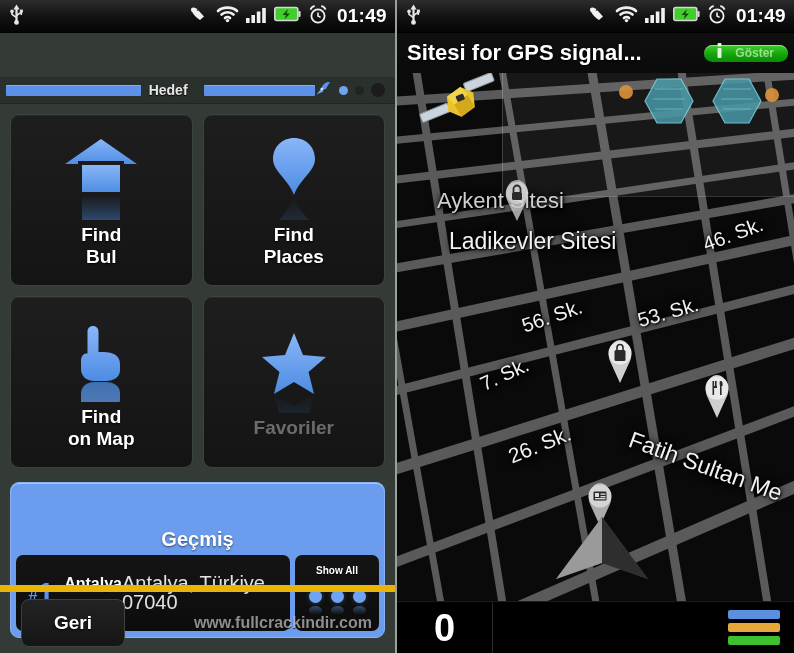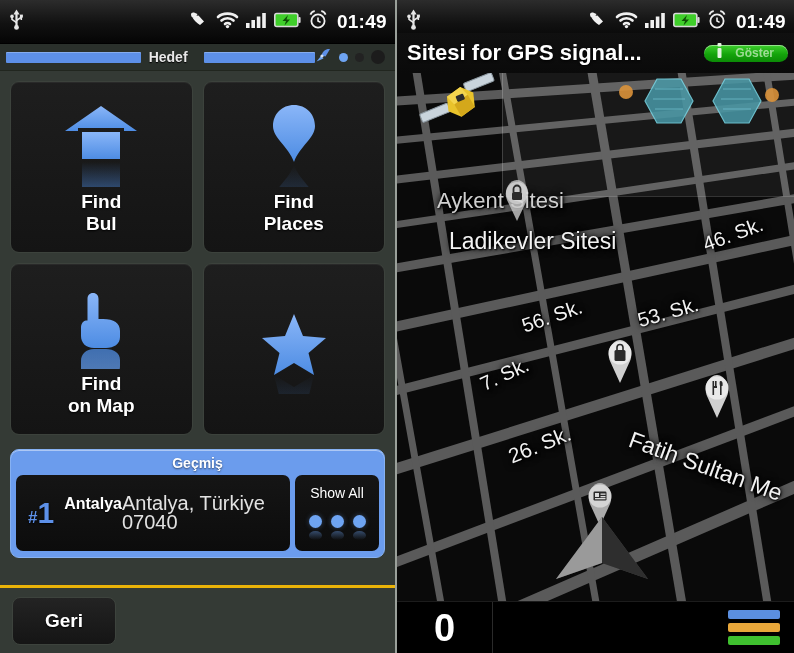--- a/index.html
+++ b/index.html
@@ -10,39 +10,40 @@
   }
   .screen { position:relative; width:794px; height:653px; display:flex; }
 
   
   .panel { position:relative; height:653px; overflow:hidden; }
   .panel-left  { width:397px; background:#343a35; border-right:2px solid #9aa09a; }
   .panel-right { width:397px; background:#050505; }
 
   
   .statusbar {
-    position:relative; height:44px; width:100%;
+    position:relative; height:33px; width:100%;
     background:linear-gradient(180deg,#2c2c2c 0%,#111 55%,#050505 100%);
     display:flex; align-items:center; padding:0 8px;
     border-bottom:1px solid #000;
   }
   .sb-left { display:flex; align-items:center; gap:6px; }
   .sb-right { margin-left:auto; display:flex; align-items:center; gap:7px; }
   .sb-ico { display:block; }
   .sb-time {
     color:#fff; font-size:19px; font-weight:bold; letter-spacing:0.3px;
     font-family:"Liberation Sans", sans-serif; padding-left:2px;
   }
 
   
   .titlestrip {
     position:relative; height:27px; width:100%;
     background:#2a302b;
     display:flex; align-items:center;
     border-bottom:1px solid #21261f;
+    margin-top:44px;
   }
   .bar-seg { height:11px; background:#5d90e8; border-radius:1px;
              box-shadow:inset 0 1px 0 rgba(255,255,255,.25); }
   .bar-a { width:145px; margin-left:6px; }
   .bar-b { width:120px; margin-left:8px; }
   .strip-title {
     color:#e8e8e8; font-size:14px; font-weight:bold; padding:0 8px;
     text-shadow:0 1px 1px #000; white-space:nowrap;
   }
   .strip-dots { display:flex; align-items:center; gap:7px; margin-left:auto; margin-right:10px; }
@@ -72,57 +73,57 @@
   .tile-lbl.disabled { color:#6c6c6c; text-shadow:none; }
 
   
   .history {
     margin:4px 10px 0 10px;
     background:#6b9ced; border:1px solid #86b1f2; border-radius:9px;
     padding:3px 5px 6px 5px;
     box-shadow:inset 0 1px 0 rgba(255,255,255,.45);
   }
   .history-title {
-    text-align:center; color:#ffffff; font-size:14px; font-weight:bold;
-    text-shadow:0 1px 2px rgba(0,0,0,.55); padding:2px 0 4px 0;
+    text-align:center; color:#ffffff; font-size:20px; font-weight:bold;
+    text-shadow:0 1px 2px rgba(0,0,0,.55); padding:2px 0 4px 0;margin-top:40px;
   }
   .history-body { display:flex; gap:5px; }
   .hist-item {
     flex:1; background:linear-gradient(180deg,#151515 0%,#0c0c0c 100%);
     border-radius:7px; display:flex; align-items:center; gap:10px;
     padding:9px 12px; min-height:76px;
   }
   .hist-rank { display:flex; align-items:baseline; color:#5d90e8;
                text-shadow:0 1px 2px #000; }
   .hist-hash { font-size:17px; font-weight:bold; }
   .hist-num  { font-size:30px; font-weight:bold; line-height:30px; }
   .hist-text { display:flex; }
   .hist-name { color:#fff; font-size:16px; font-weight:bold; line-height:19px;
                text-shadow:0 1px 1px #000; }
   .hist-addr { color:#e2e2e2; font-size:20px; line-height:19px; }
   .showall {
     width:84px; background:linear-gradient(180deg,#151515 0%,#0c0c0c 100%);
     border-radius:7px; display:flex; flex-direction:column;
     align-items:center; justify-content:flex-start; padding-top:10px; gap:14px;
   }
-  .showall-lbl { color:#fff; font-size:14px; font-weight:normal; text-shadow:0 1px 1px #000;text-align:right; }
+  .showall-lbl { color:#fff; font-size:10px; font-weight:bold; text-shadow:0 1px 1px #000;text-align:right; }
   .showall-dots { display:flex; gap:9px; }
   .sa-dot { width:13px; height:13px; border-radius:50%; background:#6ea4f2;
             position:relative; box-shadow:0 0 5px rgba(110,164,242,.35); }
   .sa-dot::after {
     content:""; position:absolute; top:16px; left:0; width:13px; height:9px;
     border-radius:50%;
     background:linear-gradient(180deg,rgba(110,164,242,.40),rgba(110,164,242,0));
   }
 
   
   .footer-left {
     position:absolute; bottom:0; left:0; width:100%; height:68px;
-    display:flex; align-items:center; padding:0 12px;
-    border-top:3px solid #eab308;
+    display:flex; align-items:center; padding:0 21px;
+    border-top:7px solid #eab308;
   }
   .btn-geri {
     background:linear-gradient(180deg,#232323 0%,#151515 100%);
     border:1px solid #3d433d; border-radius:8px;
     color:#fff; font-size:19px; font-weight:bold; text-shadow:0 1px 2px #000;
     padding:12px 32px;
   }
   .watermark {
     margin-left:auto; color:#b9b9b9; font-size:16px; font-weight:bold;
     opacity:.75; text-shadow:0 1px 1px #000; padding-right:2px;
@@ -346,20 +347,21 @@
                 <stop offset="0" stop-color="#4d8ce3" stop-opacity=".36"></stop>
                 <stop offset="1" stop-color="#4d8ce3" stop-opacity="0"></stop>
               </linearGradient>
             </defs>
             <path d="M39 6 L48 28 L71 30 L53.5 45 L59 67 L39 55 L19 67 L24.5 45 L7 30 L30 28 Z" fill="url(#sg)"></path>
             <g transform="translate(0,134) scale(1,-1)">
               <path d="M39 6 L48 28 L71 30 L53.5 45 L59 67 L39 55 L19 67 L24.5 45 L7 30 L30 28 Z" fill="url(#srf)"></path>
             </g>
           </svg>
         </div>
+        <div class="tile-lbl disabled">Favoriler</div>
       </div>
     </div>
 
     <div class="history">
       <div class="history-title">Geçmiş</div>
       <div class="history-body">
         <div class="hist-item">
           <div class="hist-rank">
             <span class="hist-hash">#</span>
             <span class="hist-num">1</span>
@@ -375,20 +377,21 @@
             <i class="sa-dot"></i>
               <i class="sa-dot"></i>
               <i class="sa-dot"></i>
           </span>
         </div>
       </div>
     </div>
 
     <div class="footer-left">
       <button class="btn-geri">Geri</button>
+      <span class="watermark">www.fullcrackindir.com</span>
     </div>
   </div>
 
   <div class="panel panel-right">
 
     <div class="statusbar">
       <div class="sb-left">
         <span class="sb-ico">
           <svg width="17" height="21" viewBox="0 0 17 21">
               <g fill="#e6e6e6">

